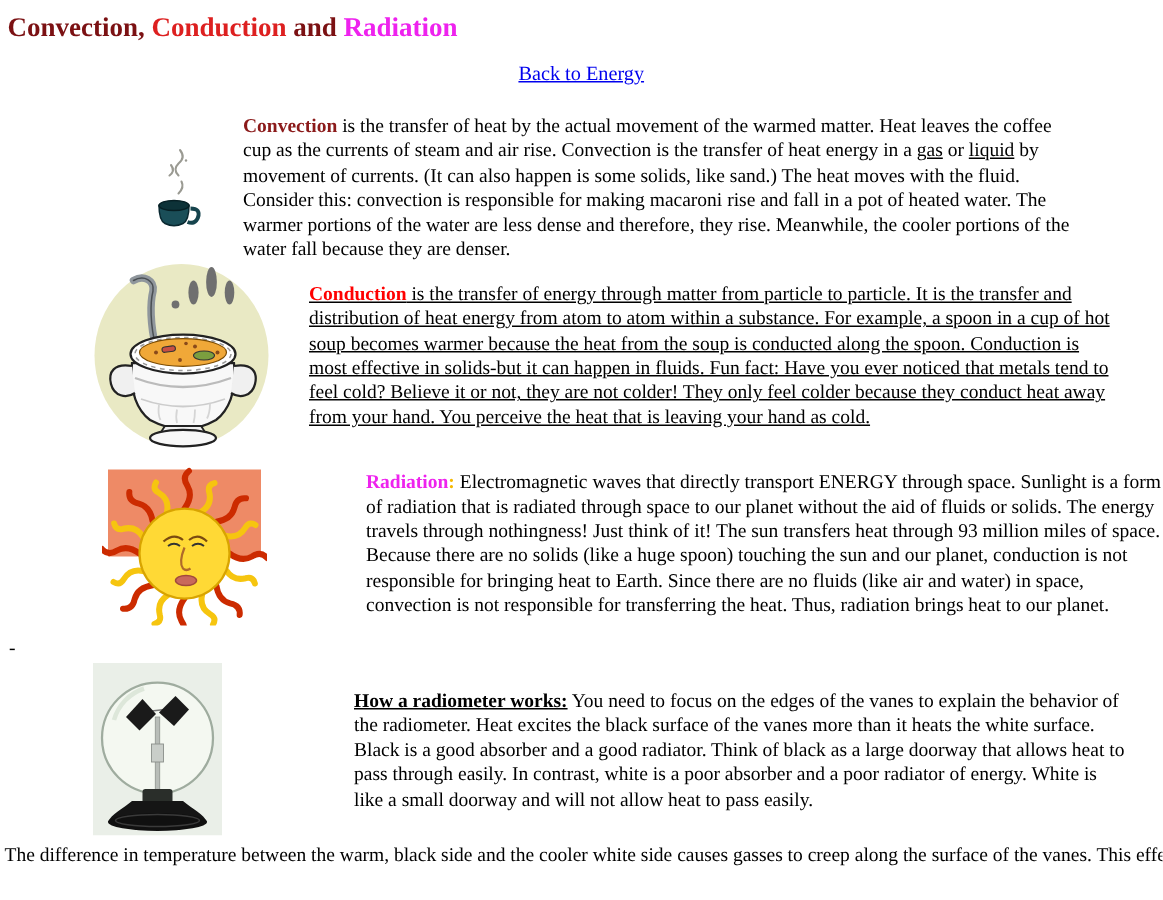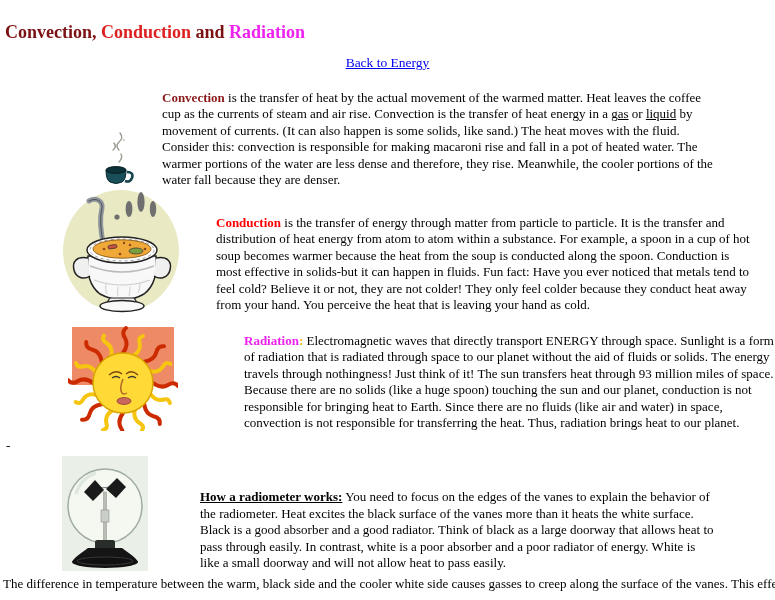--- a/index.html
+++ b/index.html
@@ -3,49 +3,49 @@
 <meta charset="utf-8">
 <style>
   html, body { margin:0; padding:0; }
   body {
     width:775px; height:600px; overflow:hidden;
     background:#ffffff; color:#000;
     font-family:"Liberation Serif", serif;
     font-size:13px;
   }
   .title {
-    margin:22px 0 0 5px;
+    margin:8px 0 0 5px;
     font-size:18px; font-weight:bold; line-height:21px;
     font-family:"Liberation Serif", serif;
   }
   .links { text-align:center; margin-top:13px; }
   .links a {
     display:block; color:#0000EE; text-decoration:underline;
     font-size:13.5px; line-height:14px; cursor:pointer;
   }
   .links a + a { margin-top:13px; }
 
-  .section { display:flex; align-items:flex-end; }
+  .section { display:flex; align-items:center; }
   .txt { line-height:16.4px; font-size:13px; }
 
   .sec-conv { margin-top:20px; }
   .sec-conv .img-wrap { margin-left:94px; width:46px; flex:none; }
   .sec-conv .txt { margin-left:22px; width:560px; }
 
   .sec-cond { margin-top:0px; }
   .sec-cond .img-wrap { margin-left:60px; width:120px; flex:none; }
-  .sec-cond .txt { margin-left:36px; width:540px; }
+  .sec-cond .txt { margin-left:26px; width:540px;text-decoration:underline; }
 
   .sec-rad { margin-top:8px; }
   .sec-rad .img-wrap { margin-left:68px; width:110px; flex:none; }
   .sec-rad .txt { margin-left:66px; width:540px; }
 
   .dash { margin:8px 0 0 6px; height:13px; line-height:13px; }
 
-  .sec-radio { margin-top:4px; }
+  .sec-radio { margin-top:4px;gap:36px; }
   .sec-radio .img-wrap { margin-left:62px; width:86px; flex:none; }
   .sec-radio .txt { margin-left:52px; width:515px; }
 
   .footer {
     margin:5px 0 0 3px; font-size:13px; line-height:16px;
     white-space:nowrap;
   }
   svg { display:block; }
 </style>
 </head>

